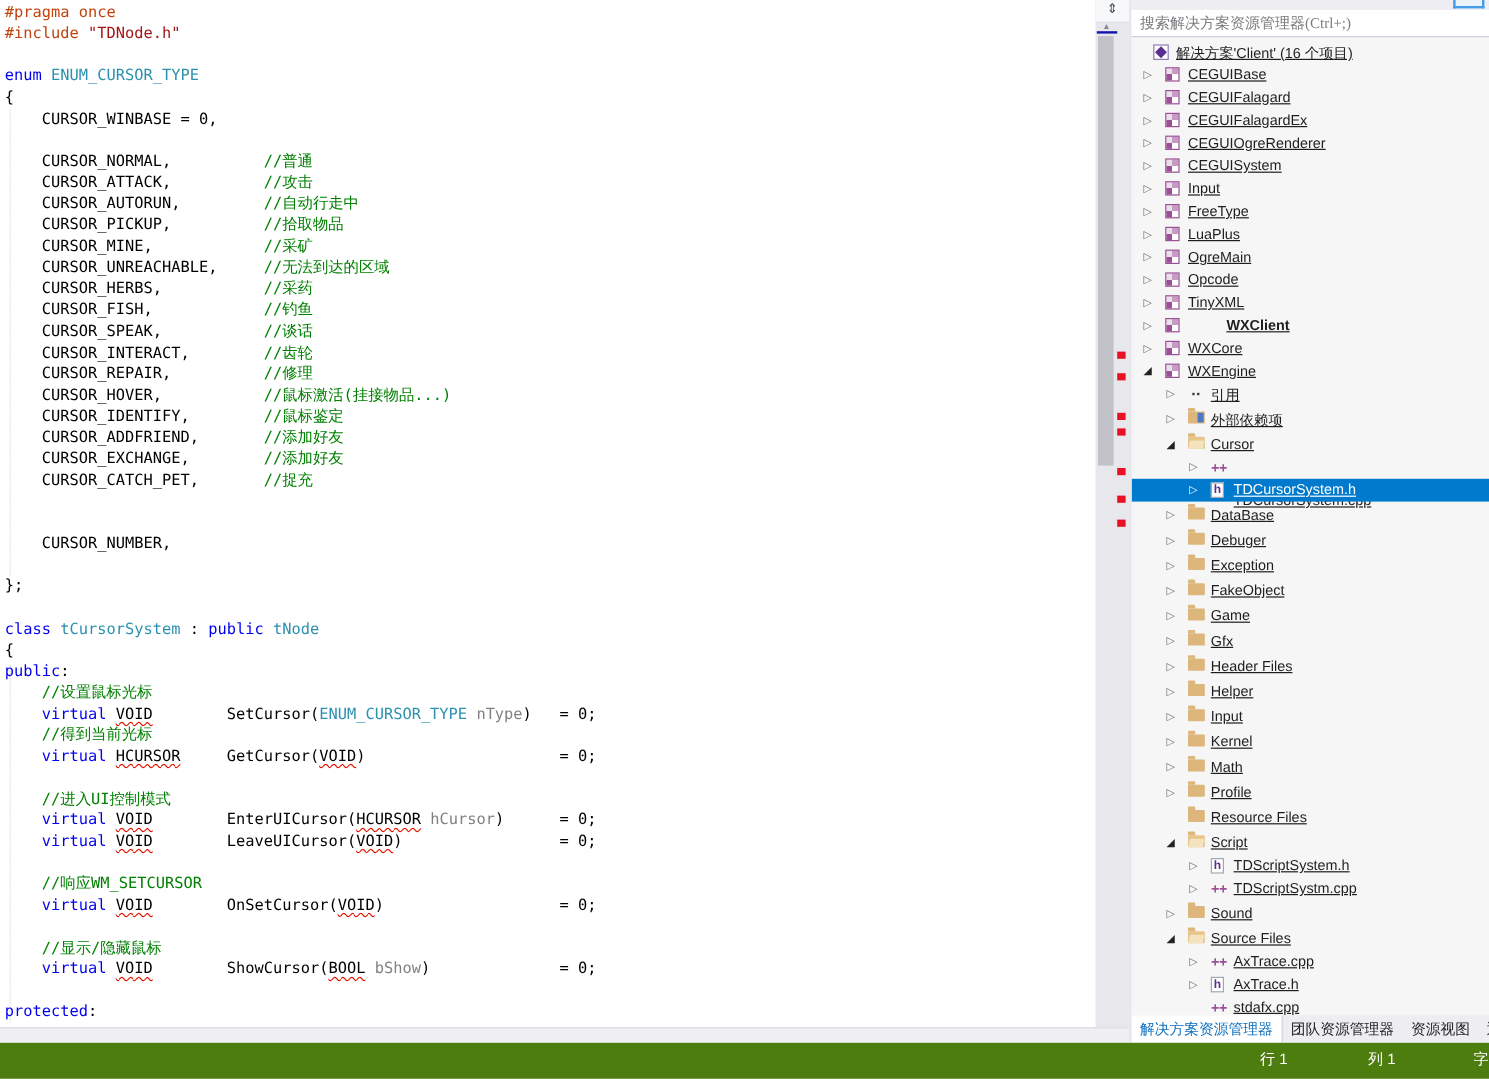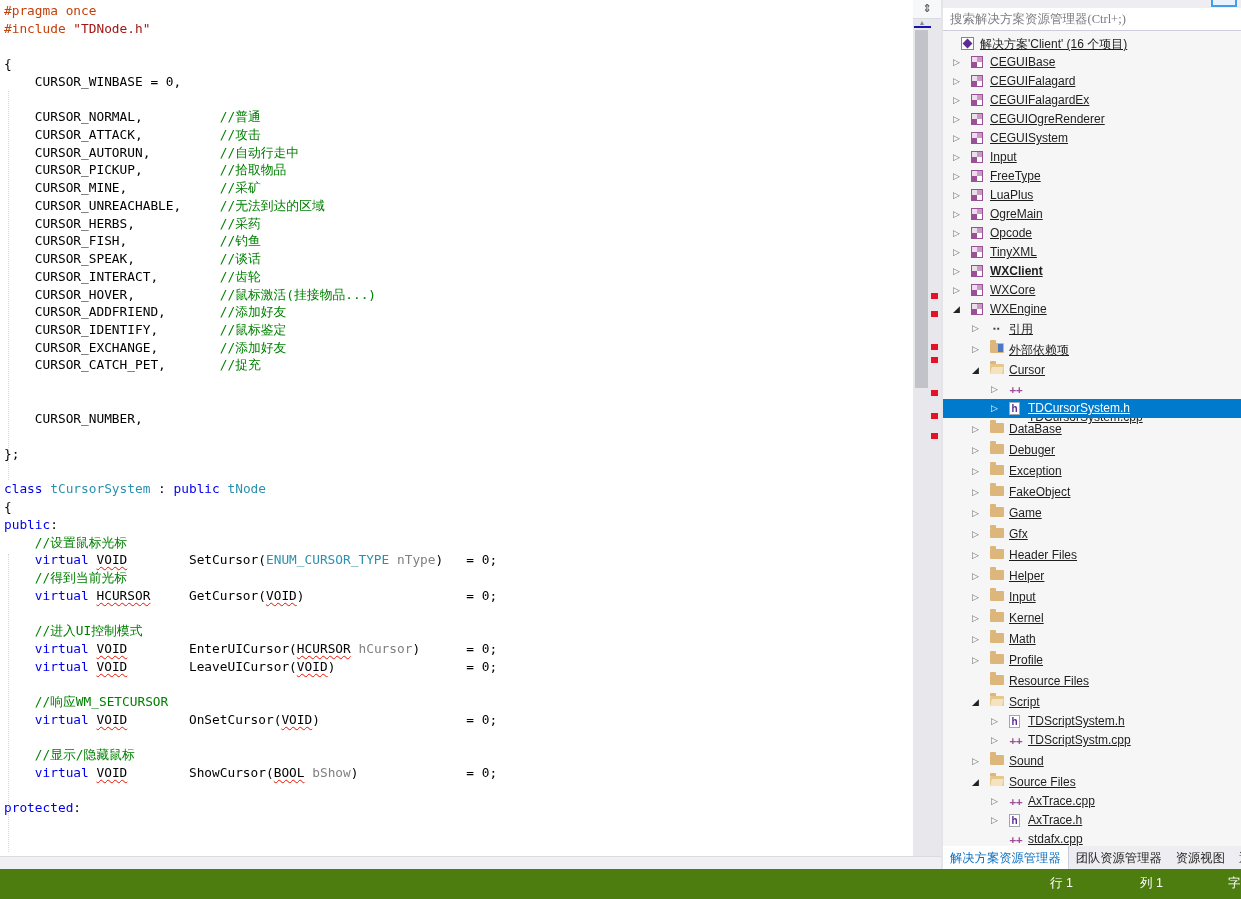--- a/index.html
+++ b/index.html
@@ -51,21 +51,21 @@
   #tree{position:absolute;left:0;top:31px;width:100%;height:815px;overflow:hidden;padding-top:3px;}
   .tree-row{position:relative;height:19px;width:100%;}
   .tree-row.sel{background:#007ACC;}
   .expander{position:absolute;top:3px;font-size:9px;line-height:13px;}
   .expander.collapsed{color:#6D6D6D;}
   .expander.expanded{color:#222;}
   .sel .expander{color:#fff;}
   .ticon{position:absolute;top:3px;width:14px;height:13px;display:flex;align-items:center;
          justify-content:center;box-sizing:border-box;}
   .tlabel{position:absolute;top:2px;font-size:12px;color:#1E1E1E;white-space:nowrap;text-decoration:underline;}
-  .tlabel.bold{font-weight:bold;}
+  .tlabel.bold{font-weight:bold;margin-left:32px;}
   .sel .tlabel{color:#fff;}
 
   .i-solution{width:13px;height:13px;background:#fff;border:1px solid #8C7BB0;position:relative;}
   .i-solution::after{content:"";position:absolute;left:2px;top:2px;width:7px;height:7px;
                      background:#5C2D91;transform:rotate(45deg);}
   .i-project{width:12px;height:12px;border:1px solid #9B4F96;
              background:conic-gradient(#C79BC4 0 25%,#fff 0 50%,#9B4F96 0 75%,#EADFEA 0);}
   .i-folder,.i-folder-open,.i-extdeps{width:14px;height:10px;background:#DCB67A;border-radius:1px;
              position:relative;margin-top:2px;}
   .i-folder::before,.i-folder-open::before,.i-extdeps::before{content:"";position:absolute;top:-3px;
@@ -92,36 +92,38 @@
 </head>
 <body>
 
 <div id="editor">
   <div class="indent-guide" style="left:8px;top:91px;height:389px;"></div>
   <div class="indent-guide" style="left:8px;top:554px;height:298px;"></div>
   <div id="code">
       <div class="code-line"><span class="tk-pp">#pragma once</span></div>
       <div class="code-line"><span class="tk-pp">#include </span><span class="tk-str">"TDNode.h"</span></div>
       <div class="code-line"></div>
+      <div class="code-line"><span class="tk-kw">enum </span><span class="tk-ty">ENUM_CURSOR_TYPE</span></div>
       <div class="code-line"><span class="tk-pl">{</span></div>
       <div class="code-line"><span class="tk-pl">    CURSOR_WINBASE = 0,</span></div>
       <div class="code-line"></div>
       <div class="code-line"><span class="tk-pl">    CURSOR_NORMAL,          </span><span class="tk-cm">//普通</span></div>
       <div class="code-line"><span class="tk-pl">    CURSOR_ATTACK,          </span><span class="tk-cm">//攻击</span></div>
       <div class="code-line"><span class="tk-pl">    CURSOR_AUTORUN,         </span><span class="tk-cm">//自动行走中</span></div>
       <div class="code-line"><span class="tk-pl">    CURSOR_PICKUP,          </span><span class="tk-cm">//拾取物品</span></div>
       <div class="code-line"><span class="tk-pl">    CURSOR_MINE,            </span><span class="tk-cm">//采矿</span></div>
       <div class="code-line"><span class="tk-pl">    CURSOR_UNREACHABLE,     </span><span class="tk-cm">//无法到达的区域</span></div>
       <div class="code-line"><span class="tk-pl">    CURSOR_HERBS,           </span><span class="tk-cm">//采药</span></div>
       <div class="code-line"><span class="tk-pl">    CURSOR_FISH,            </span><span class="tk-cm">//钓鱼</span></div>
       <div class="code-line"><span class="tk-pl">    CURSOR_SPEAK,           </span><span class="tk-cm">//谈话</span></div>
       <div class="code-line"><span class="tk-pl">    CURSOR_INTERACT,        </span><span class="tk-cm">//齿轮</span></div>
+      <div class="code-line"><span class="tk-pl">    CURSOR_REPAIR,          </span><span class="tk-cm">//修理</span></div>
       <div class="code-line"><span class="tk-pl">    CURSOR_HOVER,           </span><span class="tk-cm">//鼠标激活(挂接物品...)</span></div>
+      <div class="code-line"><span class="tk-pl">    CURSOR_IDENTIFY,        </span><span class="tk-cm">//鼠标鉴定</span></div>
       <div class="code-line"><span class="tk-pl">    CURSOR_ADDFRIEND,       </span><span class="tk-cm">//添加好友</span></div>
-      <div class="code-line"><span class="tk-pl">    CURSOR_IDENTIFY,        </span><span class="tk-cm">//鼠标鉴定</span></div>
       <div class="code-line"><span class="tk-pl">    CURSOR_EXCHANGE,        </span><span class="tk-cm">//添加好友</span></div>
       <div class="code-line"><span class="tk-pl">    CURSOR_CATCH_PET,       </span><span class="tk-cm">//捉充</span></div>
       <div class="code-line"></div>
       <div class="code-line"></div>
       <div class="code-line"><span class="tk-pl">    CURSOR_NUMBER,</span></div>
       <div class="code-line"></div>
       <div class="code-line"><span class="tk-pl">};</span></div>
       <div class="code-line"></div>
       <div class="code-line"><span class="tk-kw">class </span><span class="tk-ty">tCursorSystem</span><span class="tk-pl"> : </span><span class="tk-kw">public </span><span class="tk-ty">tNode</span></div>
       <div class="code-line"><span class="tk-pl">{</span></div>

